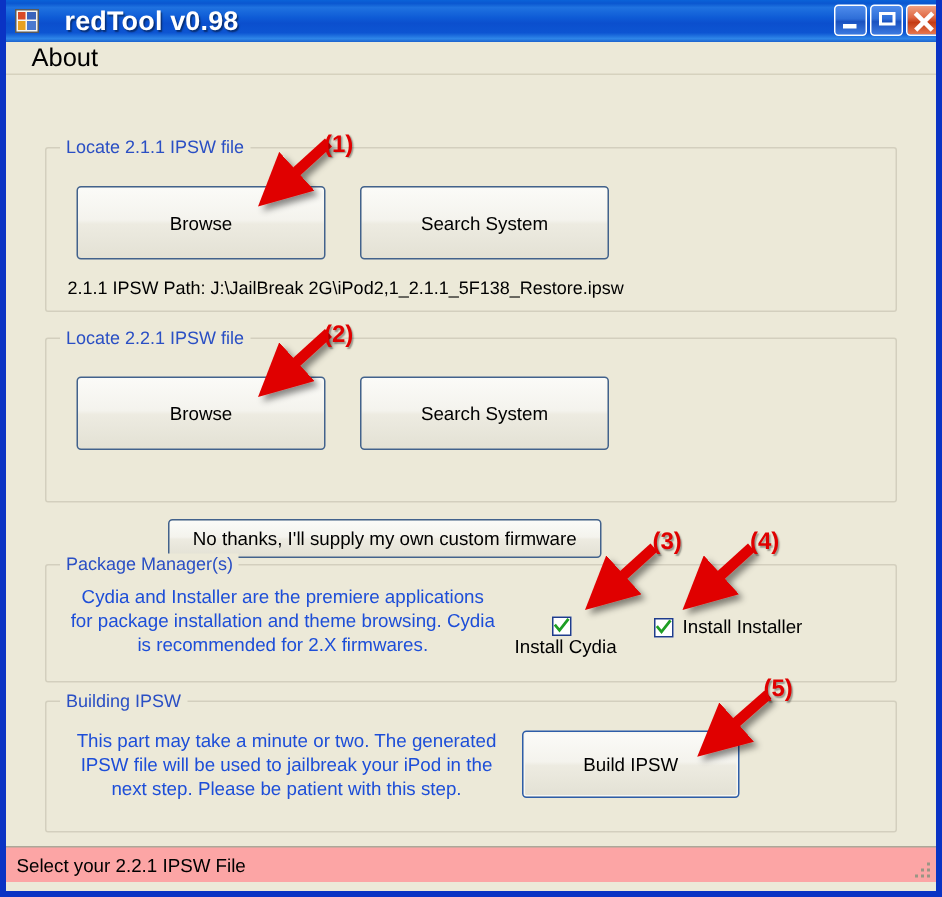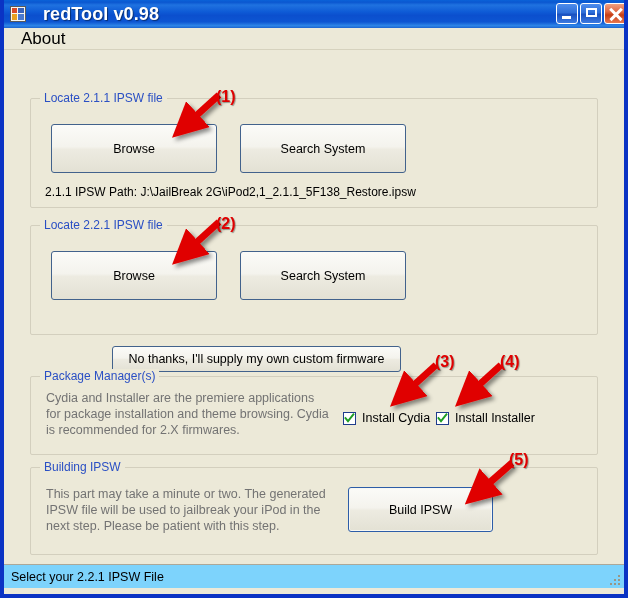--- a/index.html
+++ b/index.html
@@ -179,22 +179,23 @@
   
   .static-text {
     position: absolute;
     font-size: 12px;
     color: #000000;
     white-space: nowrap;
   }
   .para {
     position: absolute;
     font-size: 12.5px;
-    color: #737373;
+    color: #1d4ed8;
     line-height: 16px;
+    text-align: center;
   }
 
   
   .checkbox-wrap {
     position: absolute;
     display: flex;
     align-items: center;
     cursor: default;
   }
   .checkbox-box {
@@ -215,21 +216,21 @@
     color: #000000;
     white-space: nowrap;
   }
 
   
   #status-bar {
     position: absolute;
     left: 0; bottom: 0;
     width: 620px;
     height: 24px;
-    background: #7dd3fc;
+    background: #fca5a5;
     border-top: 1px solid #ACA899;
     box-sizing: border-box;
     display: flex;
     align-items: center;
   }
   #status-text {
     font-size: 12.5px;
     color: #000000;
     padding-left: 7px;
     white-space: nowrap;
@@ -296,21 +297,21 @@
     <div class="xp-button" style="left:47px; top:183px; width:166px; height:49px;">Browse</div>
     <div class="xp-button" style="left:236px; top:183px; width:166px; height:49px;">Search System</div>
 
     <div class="xp-button" style="left:108px; top:278px; width:289px; height:26px;">No thanks, I'll supply my own custom firmware</div>
 
     <div class="groupbox" style="left:26px; top:308px; width:568px; height:79px;">
       <span class="group-label">Package Manager(s)</span>
     </div>
     <div class="para" style="left:42px; top:322px; width:285px;">Cydia and Installer are the premiere applications for package installation and theme browsing. Cydia is recommended for 2.X firmwares.</div>
 
-    <div class="checkbox-wrap" style="left:339px; top:343px;">
+    <div class="checkbox-wrap" style="left:339px; top:343px;flex-direction:column;">
       <span class="checkbox-box">
         <svg width="11" height="11" viewBox="0 0 11 11">
           <path d="M1.5 5.2 L4 8.2 L9.4 1.4" stroke="#1E9E24" stroke-width="1.9" fill="none" stroke-linecap="square"></path>
         </svg>
       </span>
       <span class="checkbox-label">Install Cydia</span>
     </div>
 
     <div class="checkbox-wrap" style="left:432px; top:343px;">
       <span class="checkbox-box">

